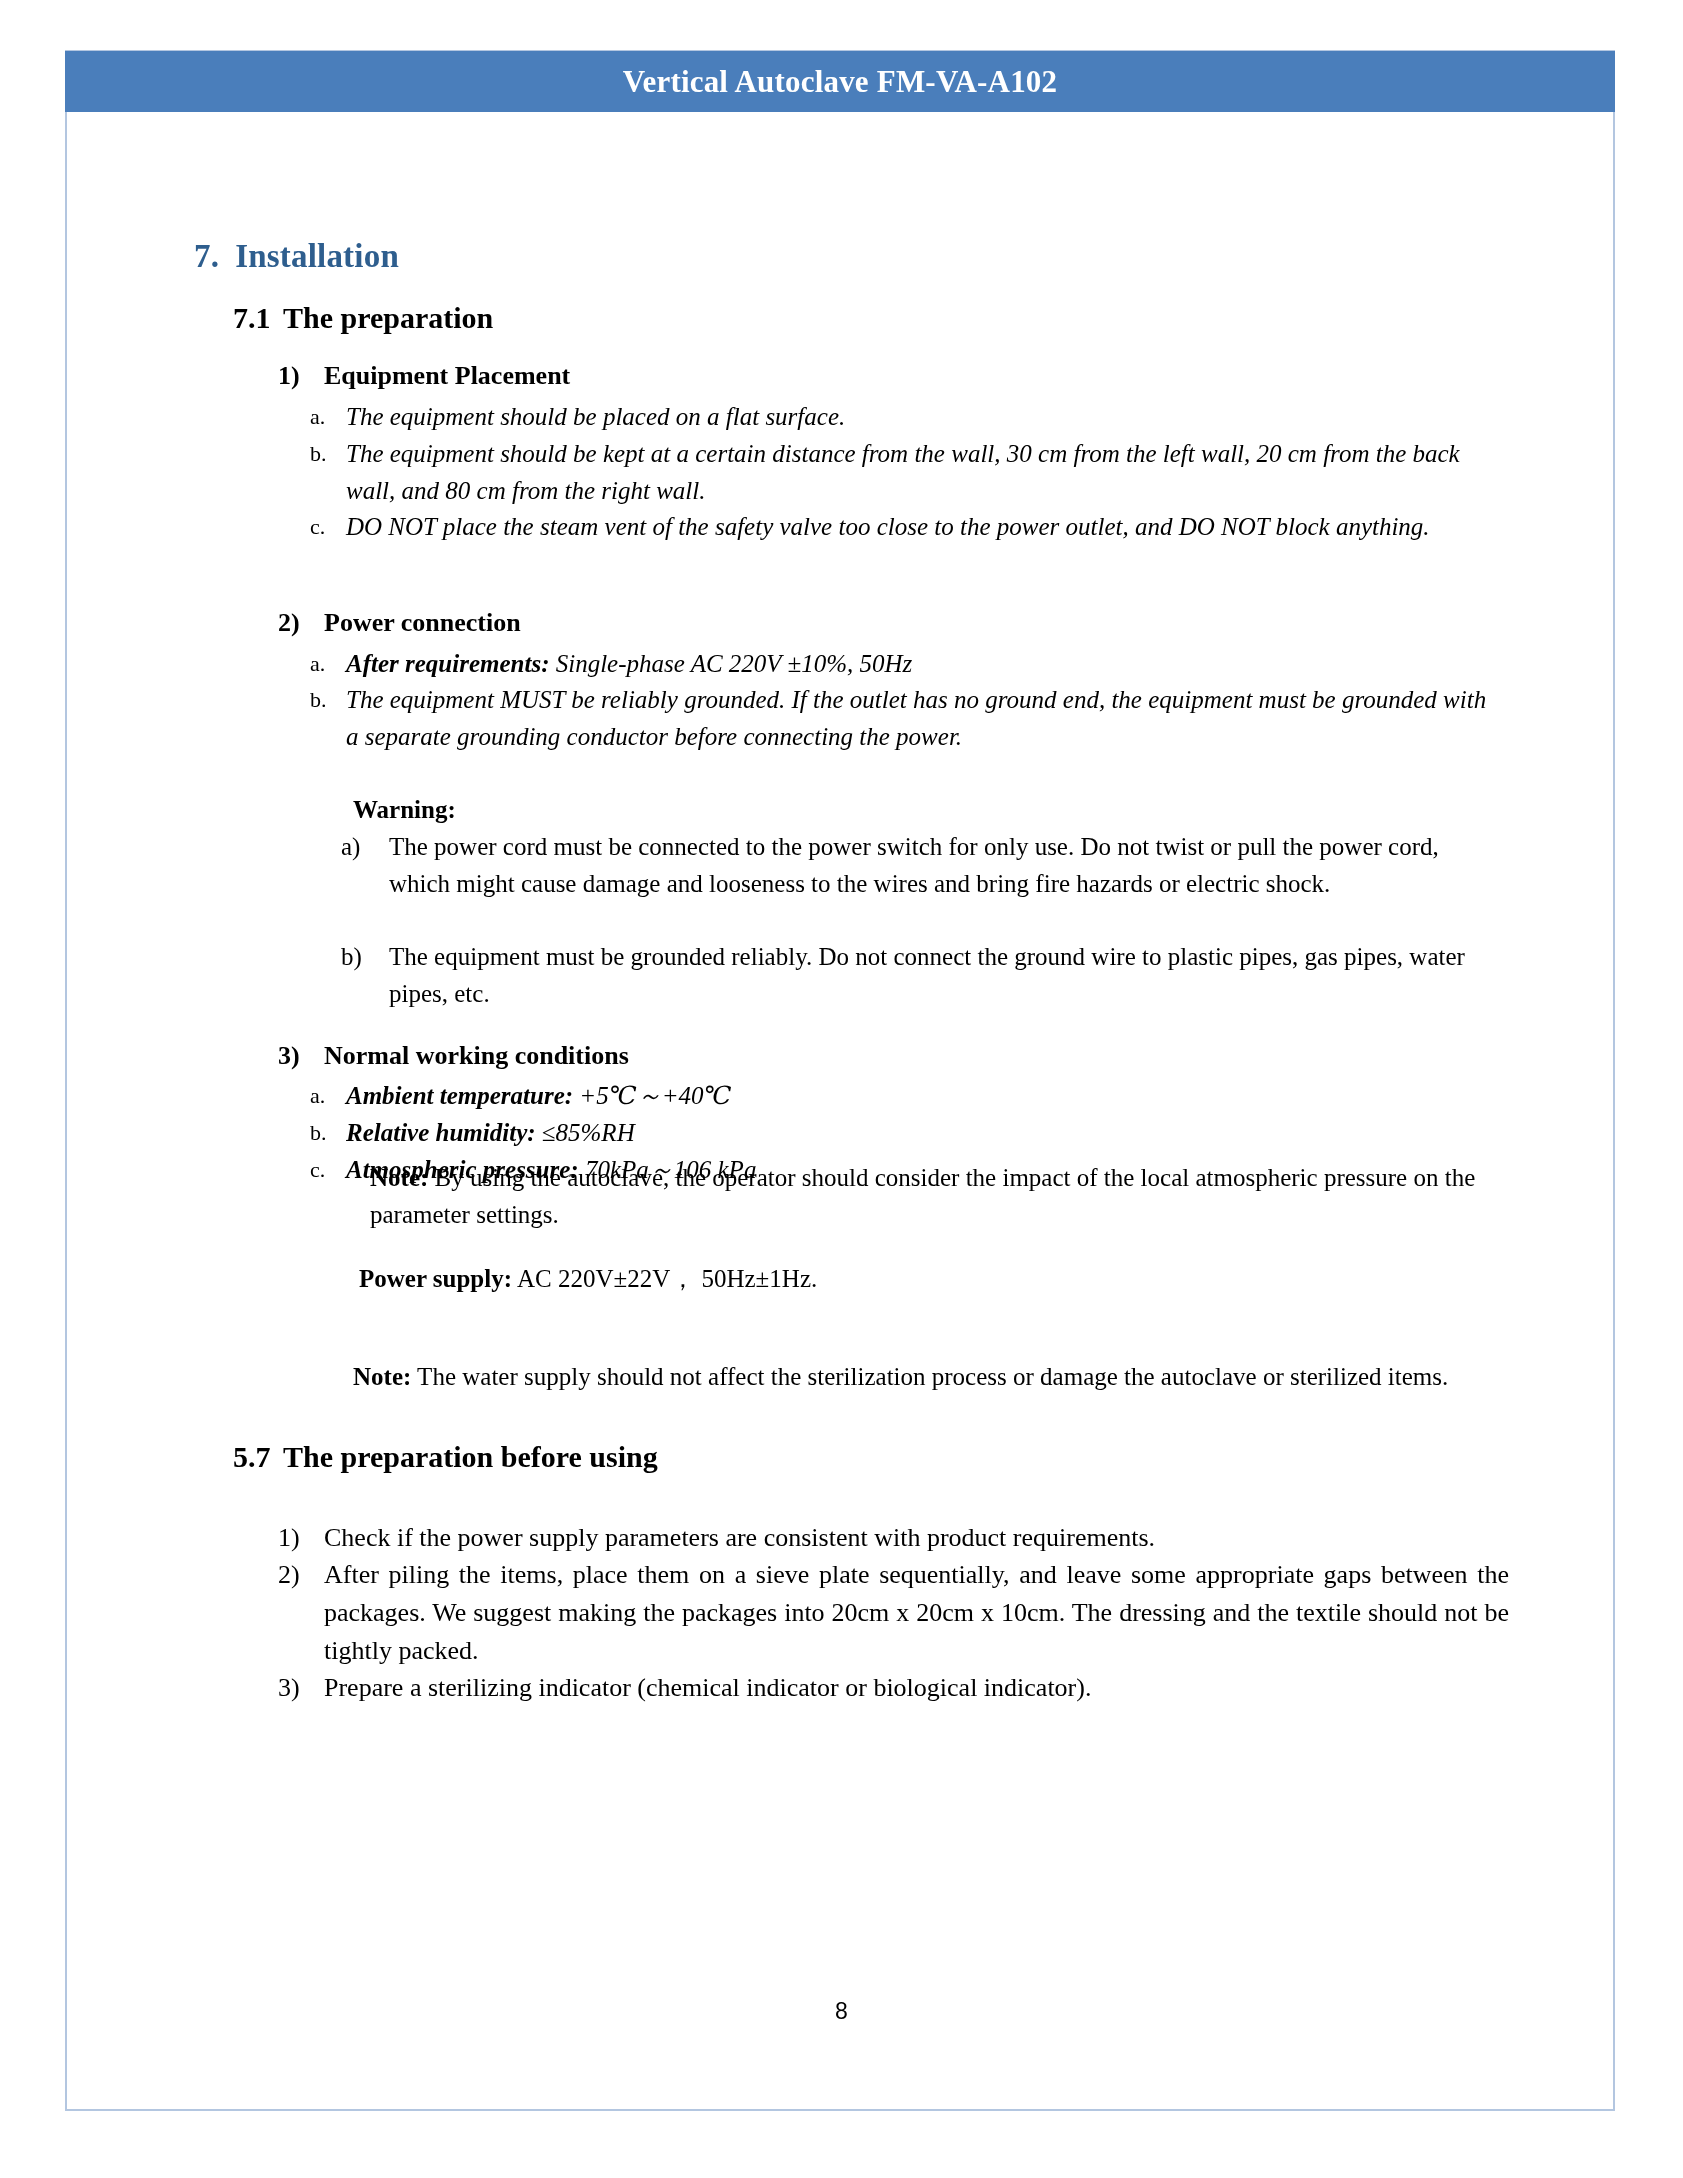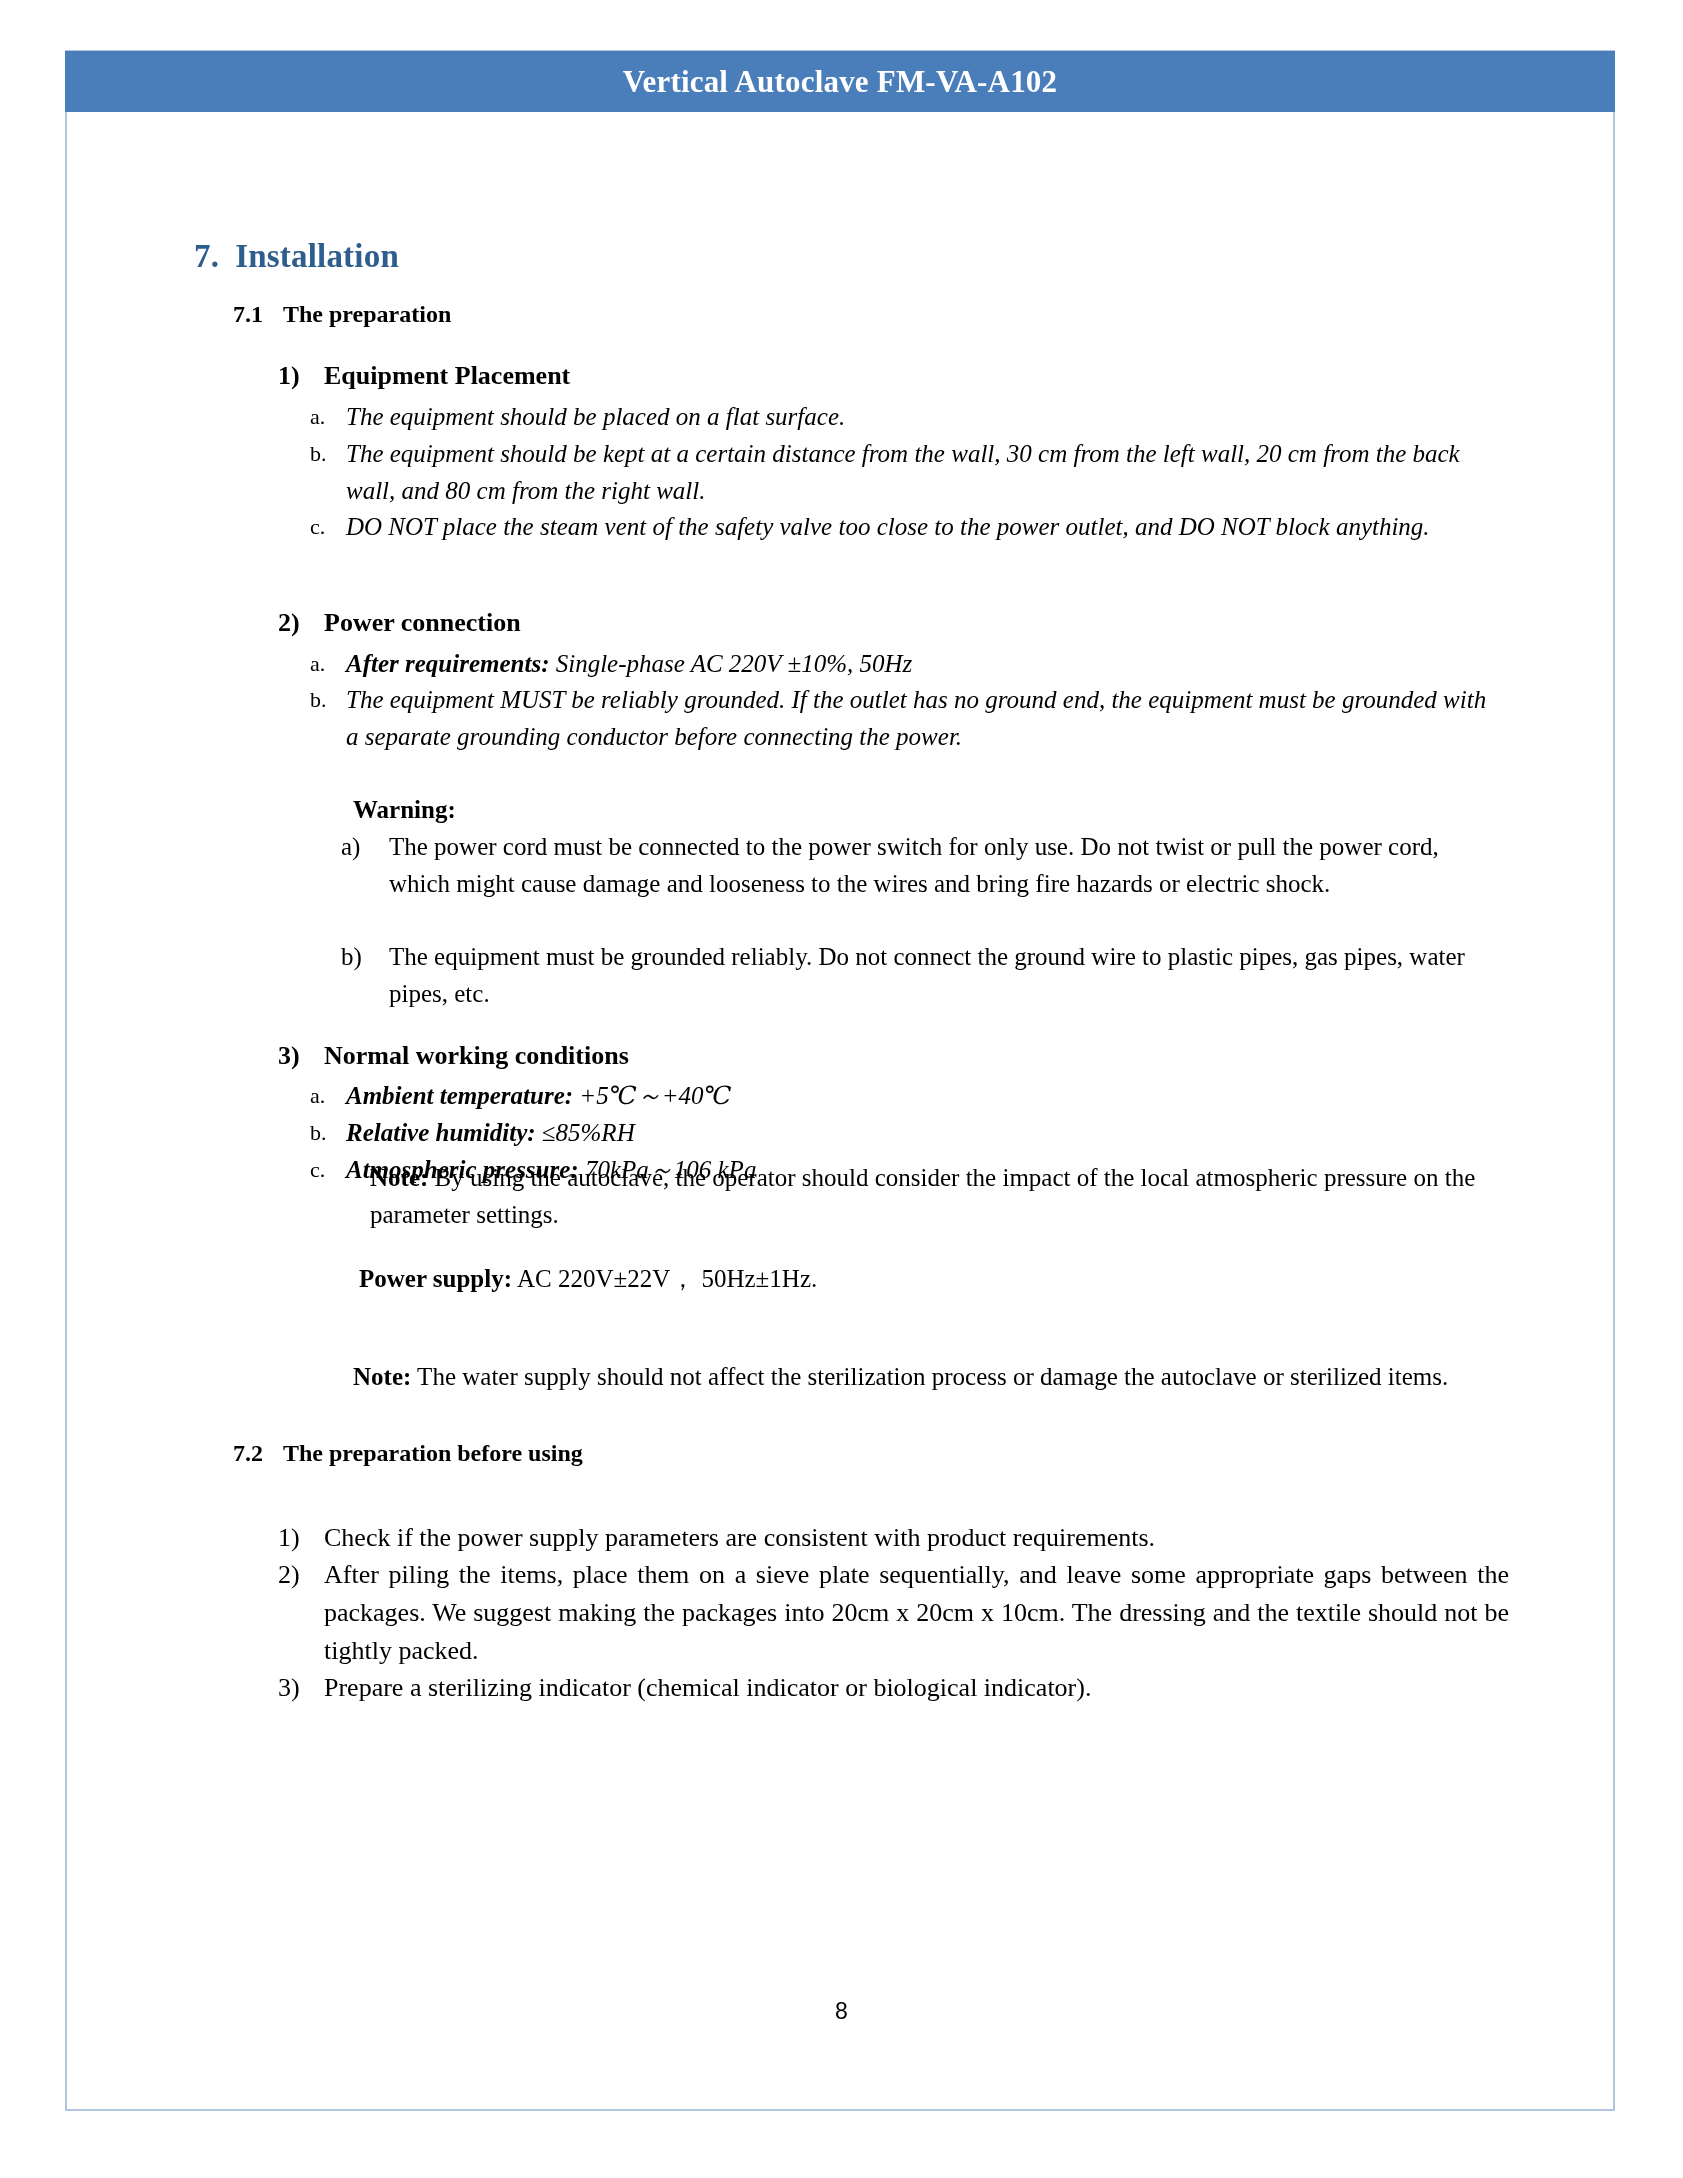--- a/index.html
+++ b/index.html
@@ -73,21 +73,21 @@
     top: 125px;
     font-size: 33px;
     font-weight: bold;
     color: #2e5e8e;
     letter-spacing: 0.2px;
   }
   .h1-section .num { margin-right: 16px; }
 
   .h2-section {
     position: absolute;
-    font-size: 24px;
+    font-size: 30px;
     font-weight: bold;
     color: #000000;
   }
   .h2-section .num {
     display: inline-block;
     width: 50px;
   }
 
   
   .block { position: absolute; }
@@ -246,21 +246,21 @@
 
     <div class="block note-line" style="left:294px; top:1147px; width:1148px;">
       <b>Power supply:</b><span>  AC 220V±22V， 50Hz±1Hz.</span>
     </div>
 
     <div class="block note-line justified" style="left:288px; top:1245px; width:1151px;">
       <b>Note:</b><span> The water supply should not affect the sterilization process or damage the autoclave or sterilized items.</span>
     </div>
 
     <div class="h2-section" style="left:168px; top:1327px;">
-      <span class="num">7.2</span><span>The preparation before using</span>
+      <span class="num">5.7</span><span>The preparation before using</span>
     </div>
 
     <div class="block plain-item" style="left:213px; top:1406px; width:1238px;">
       <span class="marker">1)</span>
       <span class="body">Check if the power supply parameters are consistent with product requirements.</span>
     </div>
 
     <div class="block plain-item justified" style="left:213px; top:1443px; width:1231px;">
       <span class="marker">2)</span>
       <span class="body">After piling the items, place them on a sieve plate sequentially, and leave some appropriate gaps between the packages. We suggest making the packages into 20cm x 20cm x 10cm. The dressing and the textile should not be tightly packed.</span>

